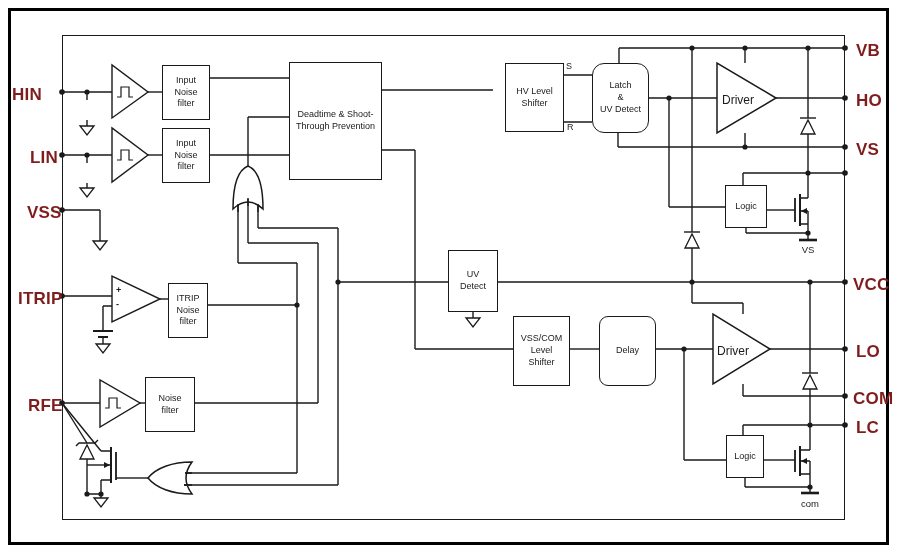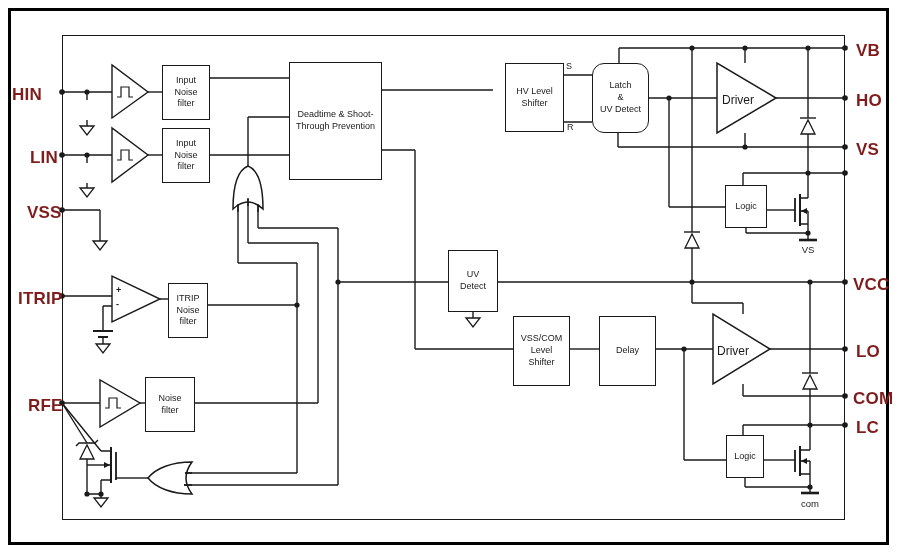--- a/index.html
+++ b/index.html
@@ -215,21 +215,21 @@
   <div class="block" style="left:493px;top:63px;width:59px;height:69px;margin-left:12px;">HV Level
 Shifter</div>
   <div class="block" style="left:592px;top:63px;width:57px;height:70px;border-radius:12px;">Latch
 &amp;
 UV Detect</div>
   <div class="block" style="left:448px;top:250px;width:50px;height:62px;">UV
 Detect</div>
   <div class="block" style="left:513px;top:316px;width:57px;height:70px;">VSS/COM
 Level
 Shifter</div>
-  <div class="block" style="left:599px;top:316px;width:57px;height:70px;">Delay</div>
+  <div class="block" style="left:599px;top:316px;width:57px;height:70px;border-radius:9px;">Delay</div>
   <div class="block" style="left:725px;top:185px;width:42px;height:43px;">Logic</div>
   <div class="block" style="left:726px;top:435px;width:38px;height:43px;">Logic</div>
   <div class="block" style="left:168px;top:283px;width:40px;height:55px;">ITRIP
 Noise
 filter</div>
   <div class="block" style="left:145px;top:377px;width:50px;height:55px;">Noise
 filter</div>
 
   <span class="pin-label" style="left:12px;top:85px;">HIN</span>
   <span class="pin-label" style="left:30px;top:148px;text-align:center;">LIN</span>

